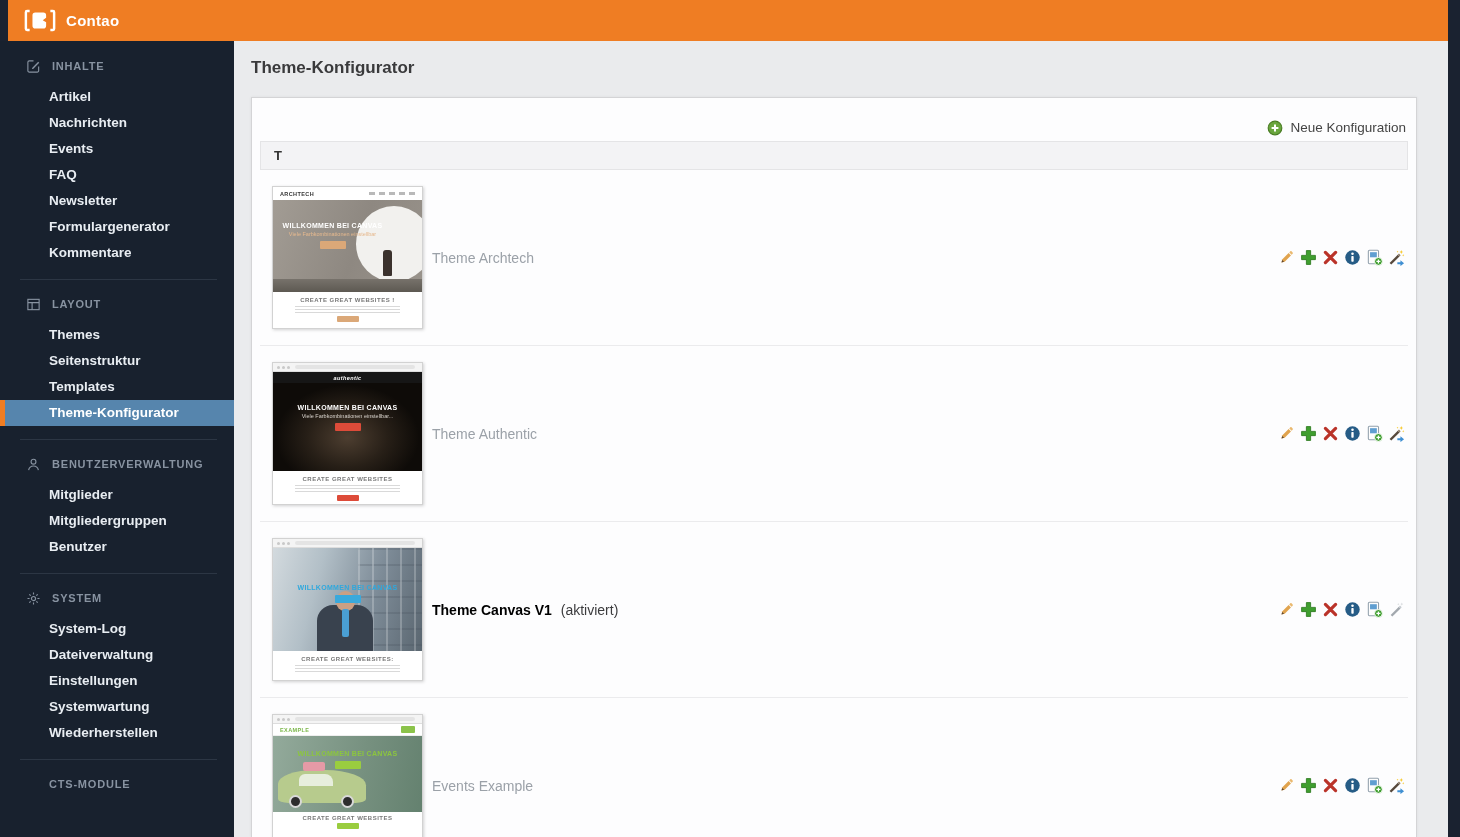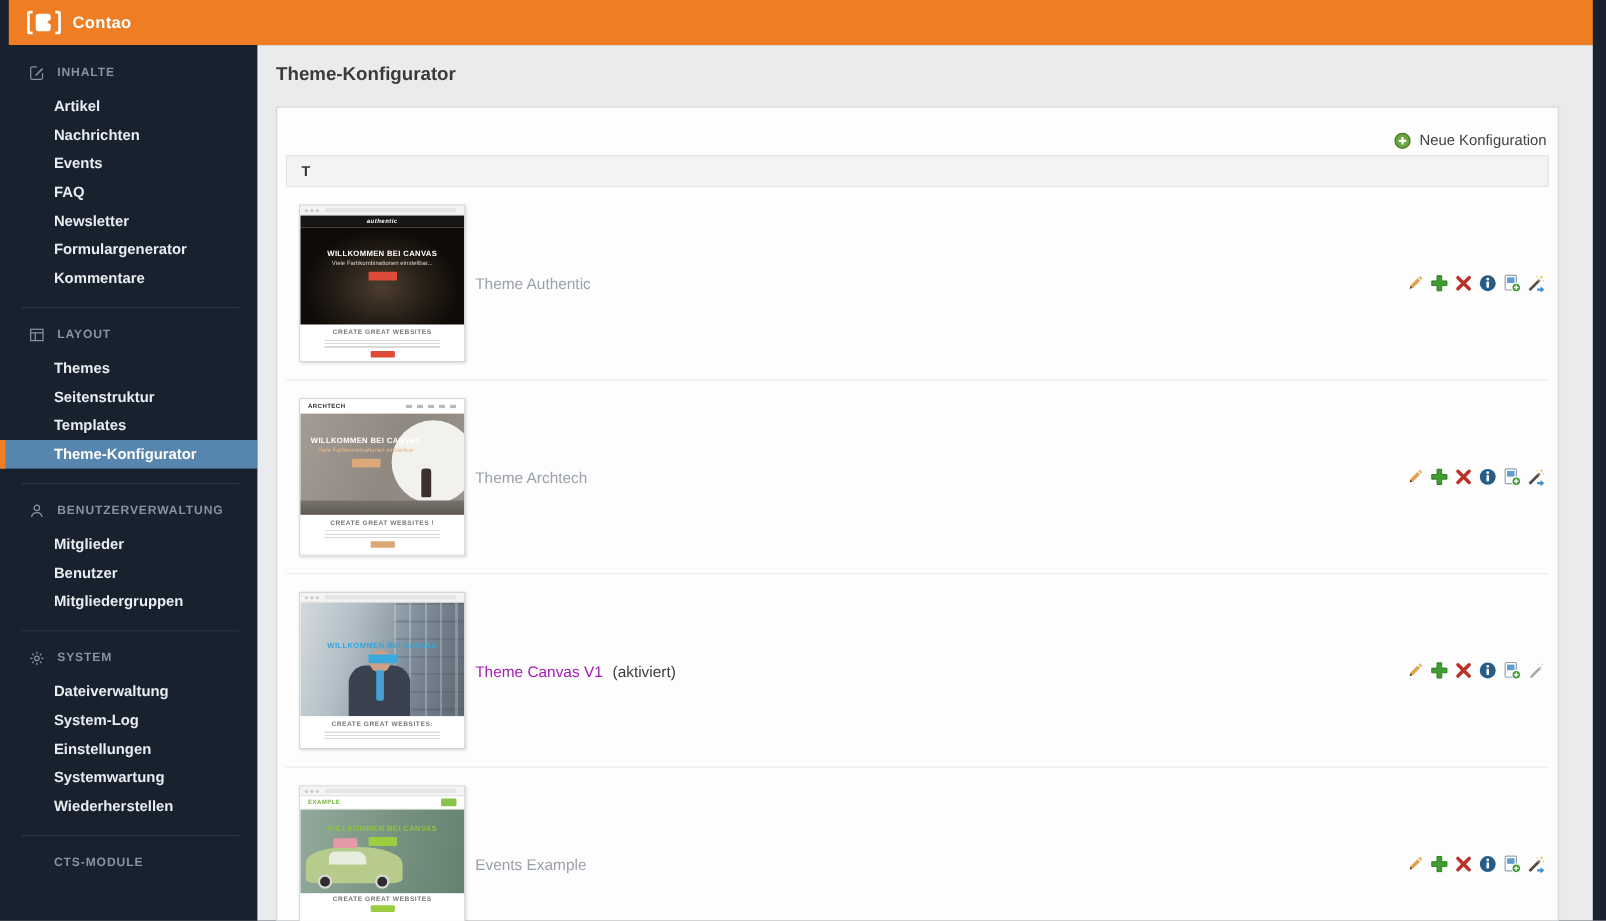--- a/index.html
+++ b/index.html
@@ -75,21 +75,21 @@
   }
   .rows { margin:0 8px; }
   .theme-row {
     display:flex; align-items:center;
     padding:16px 0 16px 12px;
     border-bottom:1px solid #ebebed;
   }
   .name-wrap { margin-left:9px; font-size:14px; }
   .theme-name { text-decoration:none; cursor:pointer; }
   .theme-name.muted { color:#9ba1a8; }
-  .theme-name.link { color:#a21caf; font-weight:normal; }
+  .theme-name.link { color:#000000; font-weight:bold; }
   .suffix { color:#3c3c3e; margin-left:5px; }
   .actions { margin-left:auto; display:flex; align-items:center; gap:4px; padding-right:3px; }
   .act { width:18px; height:18px; display:flex; align-items:center; justify-content:center; cursor:pointer; }
   .theme-row .wand-off { display:none; }
   .theme-row.active .wand-off { display:flex; }
 
   
   .thumb {
     width:151px; height:143px; flex-shrink:0; display:block;
     background:#fff; border:1px solid #d2d2d2;
@@ -230,39 +230,39 @@
     <div class="nav-header">
       <span class="nav-ico">
         <svg viewBox="0 0 16 16" width="15" height="15" fill="none" stroke="#8893a1" stroke-width="1.2">
           <circle cx="8" cy="5" r="2.6"></circle>
           <path d="M2.8 14c.6-3 2.6-4.4 5.2-4.4s4.6 1.4 5.2 4.4"></path>
         </svg>
       </span>
       <span class="nav-label">BENUTZERVERWALTUNG</span>
     </div>
     <div class="nav-item">Mitglieder</div>
+    <div class="nav-item">Mitgliedergruppen</div>
     <div class="nav-item">Benutzer</div>
-    <div class="nav-item">Mitgliedergruppen</div>
   </div>
   <div class="nav-divider"></div>
 
   <div class="nav-section">
     <div class="nav-header">
       <span class="nav-ico">
         <svg viewBox="0 0 16 16" width="15" height="15">
           <circle cx="8" cy="8" r="2.2" fill="none" stroke="#8893a1" stroke-width="1.2"></circle>
           <g stroke="#8893a1" stroke-width="1.2">
             <path d="M8 1.6v2.2M8 12.2v2.2M1.6 8h2.2M12.2 8h2.2M3.5 3.5l1.5 1.5M11 11l1.5 1.5M12.5 3.5 11 5M5 11l-1.5 1.5"></path>
           </g>
         </svg>
       </span>
       <span class="nav-label">SYSTEM</span>
     </div>
+    <div class="nav-item">System-Log</div>
     <div class="nav-item">Dateiverwaltung</div>
-    <div class="nav-item">System-Log</div>
     <div class="nav-item">Einstellungen</div>
     <div class="nav-item">Systemwartung</div>
     <div class="nav-item">Wiederherstellen</div>
   </div>
   <div class="nav-divider"></div>
 
   <div class="nav-section">
     <div class="nav-header" style="padding-left:49px;">
       <span class="nav-label">CTS-MODULE</span>
     </div>
@@ -286,95 +286,20 @@
       </a>
     </div>
 
     <div class="group-header">
       <span>T</span>
     </div>
 
     <div class="rows">
 
       <div class="theme-row">
-        <a class="thumb t-auth">
-          <div class="t-browser">
-            <span class="t-dot"></span>
-            <span class="t-dot"></span>
-            <span class="t-dot"></span>
-            <span class="t-urlbar"></span>
-          </div>
-          <div class="t-head">
-            <span class="t-logo">authentic</span>
-          </div>
-          <div class="t-hero">
-            <div class="t-hero-text">
-              <div class="t-title" style="color: rgb(255, 255, 255);">WILLKOMMEN BEI CANVAS</div>
-              <div class="t-sub" style="color: rgb(216, 211, 205);">Viele Farbkombinationen einstellbar...</div>
-              <div class="t-btn" style="background: rgb(221, 75, 57);"></div>
-            </div>
-          </div>
-          <div class="t-lower">
-            <div class="t-sec-title">CREATE GREAT WEBSITES</div>
-            <div class="t-lines"></div>
-            <div class="t-btn small" style="background: rgb(221, 75, 57);"></div>
-          </div>
-        </a>
-        <div class="name-wrap">
-          <a class="theme-name muted">Theme Authentic</a>
-          <span class="suffix"></span>
-        </div>
-        <div class="actions">
-          <span class="act">
-            <svg viewBox="0 0 16 16" width="17" height="17">
-              <path d="M4.1 9.7 10 3.8l2.2 2.2-5.9 5.9-3 .8z" fill="#e0a34e"></path>
-              <path d="M3.3 12.7l.6-2.4 1.8 1.8z" fill="#5c4632"></path>
-              <path d="M10.6 3.2l1-1c.3-.3.8-.3 1.1 0l1.1 1.1c.3.3.3.8 0 1.1l-1 1z" fill="#eab96f"></path>
-            </svg>
-          </span>
-          <span class="act">
-            <svg viewBox="0 0 16 16" width="17" height="17">
-              <path d="M6 1.5h4V6h4.5v4H10v4.5H6V10H1.5V6H6z" fill="#3f9e2f" stroke="#2d7a1f" stroke-width=".8"></path>
-            </svg>
-          </span>
-          <span class="act">
-            <svg viewBox="0 0 16 16" width="17" height="17">
-              <path d="M3.2 3.2 12.8 12.8M12.8 3.2 3.2 12.8" stroke="#ba3329" stroke-width="3" stroke-linecap="round"></path>
-            </svg>
-          </span>
-          <span class="act">
-            <svg viewBox="0 0 16 16" width="17" height="17">
-              <circle cx="8" cy="8" r="6.8" fill="#265c86"></circle>
-              <circle cx="8" cy="4.5" r="1.2" fill="#fff"></circle>
-              <rect x="6.9" y="6.5" width="2.2" height="5.4" rx=".7" fill="#fff"></rect>
-            </svg>
-          </span>
-          <span class="act">
-            <svg viewBox="0 0 16 16" width="17" height="17">
-              <rect x="2.2" y="1.2" width="9.6" height="12.6" rx="1" fill="#fdfdfd" stroke="#93a1ad"></rect>
-              <rect x="3.8" y="3" width="6.4" height="4.8" fill="#5f9ed1"></rect>
-              <circle cx="11.7" cy="11.7" r="3.7" fill="#3f9e2f" stroke="#fff" stroke-width=".9"></circle>
-              <path d="M11.7 9.8v3.8M9.8 11.7h3.8" stroke="#fff" stroke-width="1.2"></path>
-            </svg>
-          </span>
-          <span class="act wand-on">
-            <svg viewBox="0 0 16 16" width="17" height="17">
-              <path d="M1.5 13.1 9.2 5.4l1.6 1.6-7.7 7.7z" fill="#57493c"></path>
-              <path d="M9.2 5.4l1.6 1.6 1.1-1.1-1.6-1.6z" fill="#8b7a66"></path>
-              <path d="M12.5 1l.5 1.3 1.3.5-1.3.5-.5 1.3-.5-1.3-1.3-.5 1.3-.5z" fill="#f6c51e"></path>
-              <path d="M14.3 4.8l.3.8.8.3-.8.3-.3.8-.3-.8-.8-.3.8-.3z" fill="#f6c51e"></path>
-              <path d="M9 1.6l.3.7.7.3-.7.3-.3.7-.3-.7-.7-.3.7-.3z" fill="#f6c51e"></path>
-              <path d="M8.8 12.4h2.9v-1.7l3.4 2.7-3.4 2.7v-1.7H8.8z" fill="#3f8fd2"></path>
-            </svg>
-          </span>
-
-        </div>
-      </div>
-
-      <div class="theme-row">
         <a class="thumb t-arch">
           <div class="t-head">
             <span class="t-logo">ARCHTECH</span>
             <span class="t-menu"></span>
           </div>
           <div class="t-hero">
             <div class="t-circle"></div>
             <div class="t-figure"></div>
             <div class="t-floor"></div>
             <div class="t-hero-text">
@@ -384,20 +309,95 @@
             </div>
           </div>
           <div class="t-lower">
             <div class="t-sec-title">CREATE GREAT WEBSITES !</div>
             <div class="t-lines"></div>
             <div class="t-btn small" style="background: rgb(219, 168, 120);"></div>
           </div>
         </a>
         <div class="name-wrap">
           <a class="theme-name muted">Theme Archtech</a>
+          <span class="suffix"></span>
+        </div>
+        <div class="actions">
+          <span class="act">
+            <svg viewBox="0 0 16 16" width="17" height="17">
+              <path d="M4.1 9.7 10 3.8l2.2 2.2-5.9 5.9-3 .8z" fill="#e0a34e"></path>
+              <path d="M3.3 12.7l.6-2.4 1.8 1.8z" fill="#5c4632"></path>
+              <path d="M10.6 3.2l1-1c.3-.3.8-.3 1.1 0l1.1 1.1c.3.3.3.8 0 1.1l-1 1z" fill="#eab96f"></path>
+            </svg>
+          </span>
+          <span class="act">
+            <svg viewBox="0 0 16 16" width="17" height="17">
+              <path d="M6 1.5h4V6h4.5v4H10v4.5H6V10H1.5V6H6z" fill="#3f9e2f" stroke="#2d7a1f" stroke-width=".8"></path>
+            </svg>
+          </span>
+          <span class="act">
+            <svg viewBox="0 0 16 16" width="17" height="17">
+              <path d="M3.2 3.2 12.8 12.8M12.8 3.2 3.2 12.8" stroke="#ba3329" stroke-width="3" stroke-linecap="round"></path>
+            </svg>
+          </span>
+          <span class="act">
+            <svg viewBox="0 0 16 16" width="17" height="17">
+              <circle cx="8" cy="8" r="6.8" fill="#265c86"></circle>
+              <circle cx="8" cy="4.5" r="1.2" fill="#fff"></circle>
+              <rect x="6.9" y="6.5" width="2.2" height="5.4" rx=".7" fill="#fff"></rect>
+            </svg>
+          </span>
+          <span class="act">
+            <svg viewBox="0 0 16 16" width="17" height="17">
+              <rect x="2.2" y="1.2" width="9.6" height="12.6" rx="1" fill="#fdfdfd" stroke="#93a1ad"></rect>
+              <rect x="3.8" y="3" width="6.4" height="4.8" fill="#5f9ed1"></rect>
+              <circle cx="11.7" cy="11.7" r="3.7" fill="#3f9e2f" stroke="#fff" stroke-width=".9"></circle>
+              <path d="M11.7 9.8v3.8M9.8 11.7h3.8" stroke="#fff" stroke-width="1.2"></path>
+            </svg>
+          </span>
+          <span class="act wand-on">
+            <svg viewBox="0 0 16 16" width="17" height="17">
+              <path d="M1.5 13.1 9.2 5.4l1.6 1.6-7.7 7.7z" fill="#57493c"></path>
+              <path d="M9.2 5.4l1.6 1.6 1.1-1.1-1.6-1.6z" fill="#8b7a66"></path>
+              <path d="M12.5 1l.5 1.3 1.3.5-1.3.5-.5 1.3-.5-1.3-1.3-.5 1.3-.5z" fill="#f6c51e"></path>
+              <path d="M14.3 4.8l.3.8.8.3-.8.3-.3.8-.3-.8-.8-.3.8-.3z" fill="#f6c51e"></path>
+              <path d="M9 1.6l.3.7.7.3-.7.3-.3.7-.3-.7-.7-.3.7-.3z" fill="#f6c51e"></path>
+              <path d="M8.8 12.4h2.9v-1.7l3.4 2.7-3.4 2.7v-1.7H8.8z" fill="#3f8fd2"></path>
+            </svg>
+          </span>
+
+        </div>
+      </div>
+
+      <div class="theme-row">
+        <a class="thumb t-auth">
+          <div class="t-browser">
+            <span class="t-dot"></span>
+            <span class="t-dot"></span>
+            <span class="t-dot"></span>
+            <span class="t-urlbar"></span>
+          </div>
+          <div class="t-head">
+            <span class="t-logo">authentic</span>
+          </div>
+          <div class="t-hero">
+            <div class="t-hero-text">
+              <div class="t-title" style="color: rgb(255, 255, 255);">WILLKOMMEN BEI CANVAS</div>
+              <div class="t-sub" style="color: rgb(216, 211, 205);">Viele Farbkombinationen einstellbar...</div>
+              <div class="t-btn" style="background: rgb(221, 75, 57);"></div>
+            </div>
+          </div>
+          <div class="t-lower">
+            <div class="t-sec-title">CREATE GREAT WEBSITES</div>
+            <div class="t-lines"></div>
+            <div class="t-btn small" style="background: rgb(221, 75, 57);"></div>
+          </div>
+        </a>
+        <div class="name-wrap">
+          <a class="theme-name muted">Theme Authentic</a>
           <span class="suffix"></span>
         </div>
         <div class="actions">
           <span class="act">
             <svg viewBox="0 0 16 16" width="17" height="17">
               <path d="M4.1 9.7 10 3.8l2.2 2.2-5.9 5.9-3 .8z" fill="#e0a34e"></path>
               <path d="M3.3 12.7l.6-2.4 1.8 1.8z" fill="#5c4632"></path>
               <path d="M10.6 3.2l1-1c.3-.3.8-.3 1.1 0l1.1 1.1c.3.3.3.8 0 1.1l-1 1z" fill="#eab96f"></path>
             </svg>
           </span>

